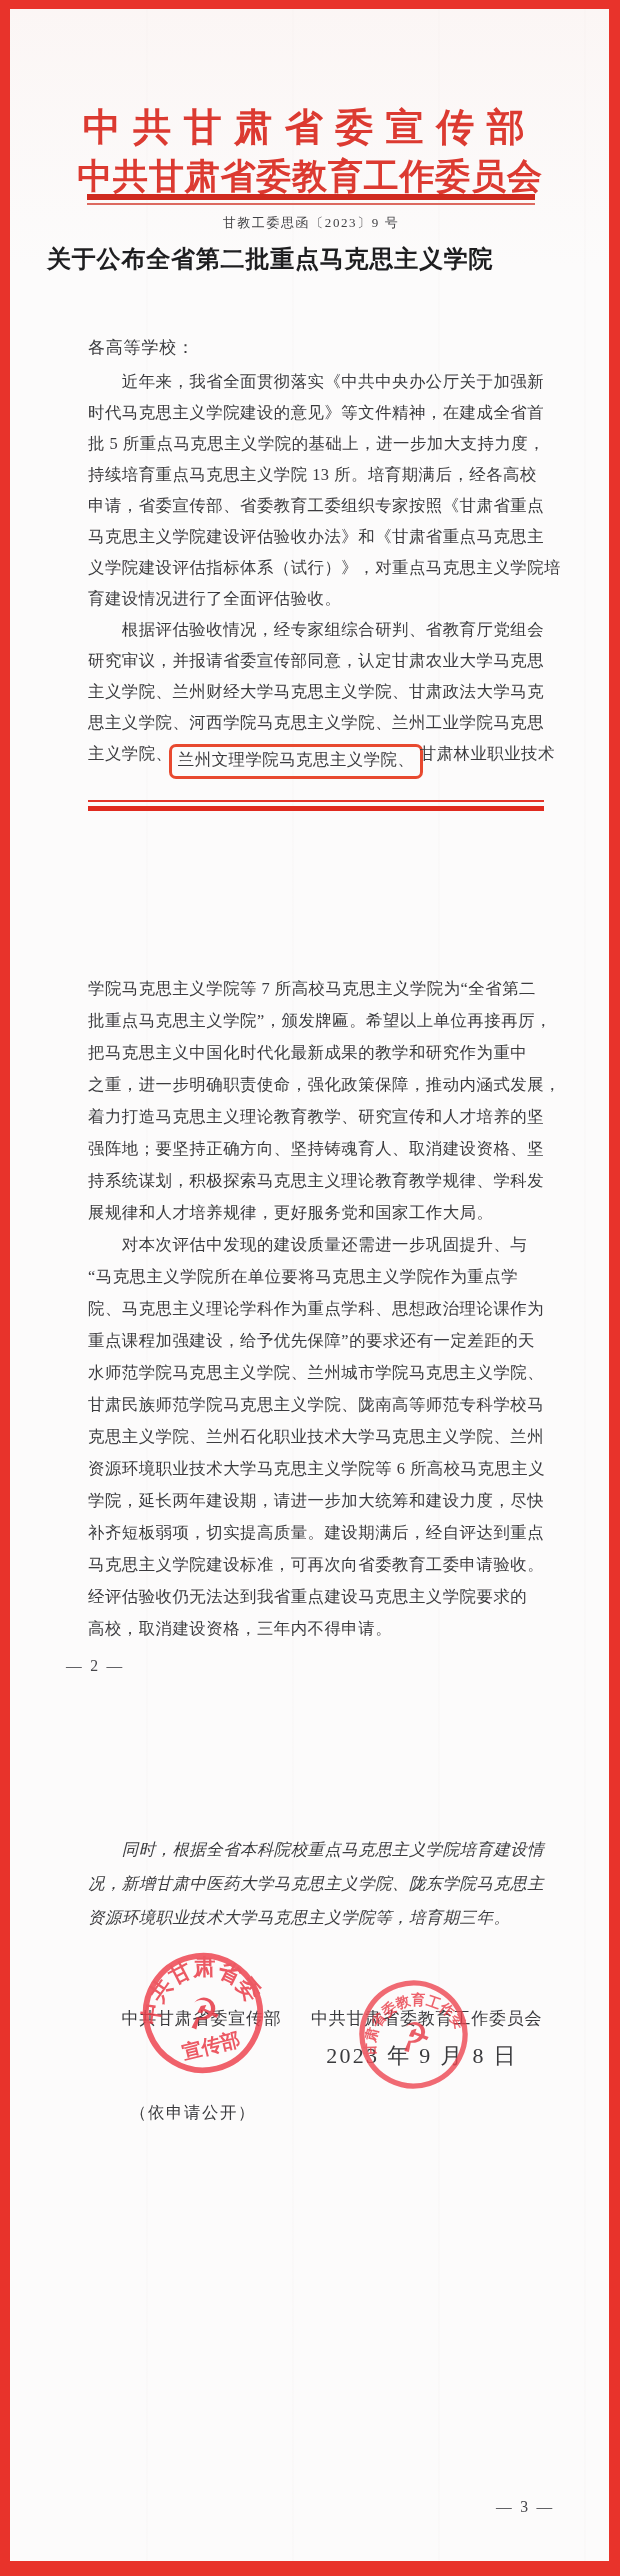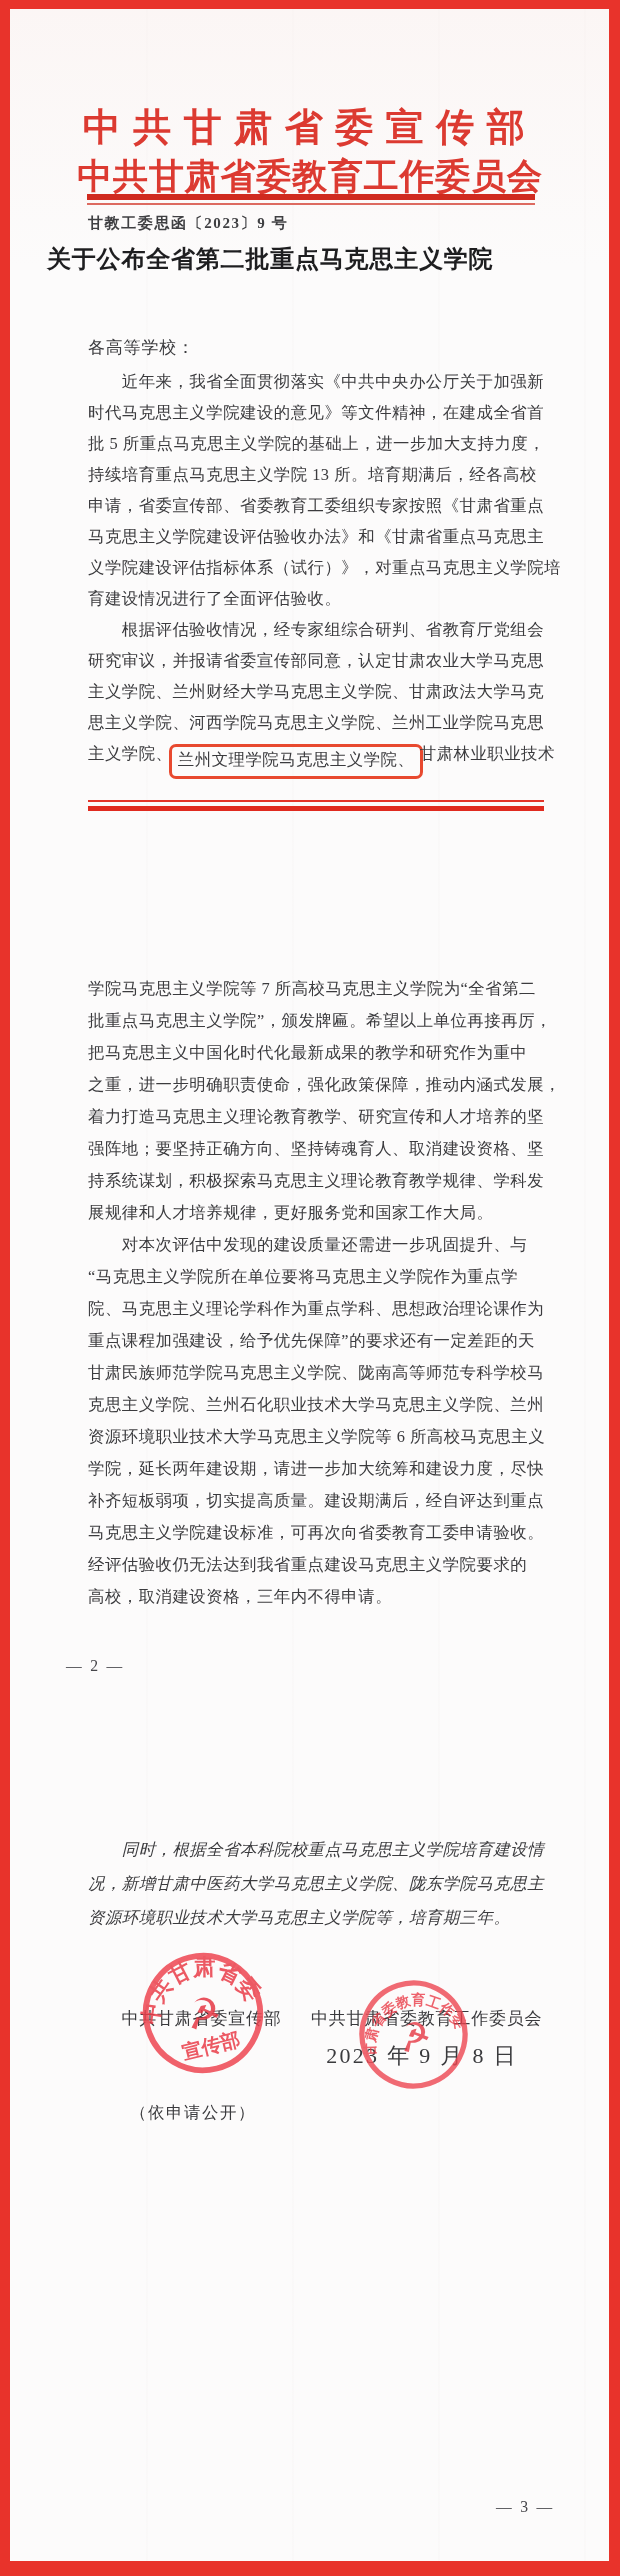--- a/index.html
+++ b/index.html
@@ -35,21 +35,21 @@
   .org2{
     position:absolute;top:153px;left:75px;width:470px;
     text-align:center;
     font-size:35px;font-weight:bold;color:#dc3a31;
     letter-spacing:0.8px;white-space:nowrap;
   }
   .redrule{position:absolute;top:194px;left:87px;width:448px;height:5.5px;background:#d02a1f;}
   .redrule-thin{position:absolute;top:203px;left:87px;width:448px;height:1.6px;background:#dd6a60;}
   .docnum{
     position:absolute;top:214px;left:88px;width:446px;
-    text-align:left;font-size:15px;color:#3f3f42;letter-spacing:1.6px;white-space:nowrap;font-weight:bold;
+    text-align:center;font-size:13px;color:#3f3f42;letter-spacing:1.6px;white-space:nowrap;
   }
   .title{
     position:absolute;top:241px;left:47px;width:527px;
     font-size:24px;font-weight:bold;color:#1e1e20;
     line-height:36px;letter-spacing:0.8px;
   }
   .salutation{
     position:absolute;top:336px;left:88px;
     font-size:17px;letter-spacing:0.8px;
   }
@@ -141,20 +141,21 @@
       <div class="bline">把马克思主义中国化时代化最新成果的教学和研究作为重中</div>
       <div class="bline">之重，进一步明确职责使命，强化政策保障，推动内涵式发展，</div>
       <div class="bline">着力打造马克思主义理论教育教学、研究宣传和人才培养的坚</div>
       <div class="bline">强阵地；要坚持正确方向、坚持铸魂育人、取消建设资格、坚</div>
       <div class="bline">持系统谋划，积极探索马克思主义理论教育教学规律、学科发</div>
       <div class="bline">展规律和人才培养规律，更好服务党和国家工作大局。</div>
       <div class="bline">　　对本次评估中发现的建设质量还需进一步巩固提升、与</div>
       <div class="bline">“马克思主义学院所在单位要将马克思主义学院作为重点学</div>
       <div class="bline">院、马克思主义理论学科作为重点学科、思想政治理论课作为</div>
       <div class="bline">重点课程加强建设，给予优先保障”的要求还有一定差距的天</div>
+      <div class="bline">水师范学院马克思主义学院、兰州城市学院马克思主义学院、</div>
       <div class="bline">甘肃民族师范学院马克思主义学院、陇南高等师范专科学校马</div>
       <div class="bline">克思主义学院、兰州石化职业技术大学马克思主义学院、兰州</div>
       <div class="bline">资源环境职业技术大学马克思主义学院等 6 所高校马克思主义</div>
       <div class="bline">学院，延长两年建设期，请进一步加大统筹和建设力度，尽快</div>
       <div class="bline">补齐短板弱项，切实提高质量。建设期满后，经自评达到重点</div>
       <div class="bline">马克思主义学院建设标准，可再次向省委教育工委申请验收。</div>
       <div class="bline">经评估验收仍无法达到我省重点建设马克思主义学院要求的</div>
       <div class="bline">高校，取消建设资格，三年内不得申请。</div>
     </div>
   <div class="pnum pnum-2">— 2 —</div>

